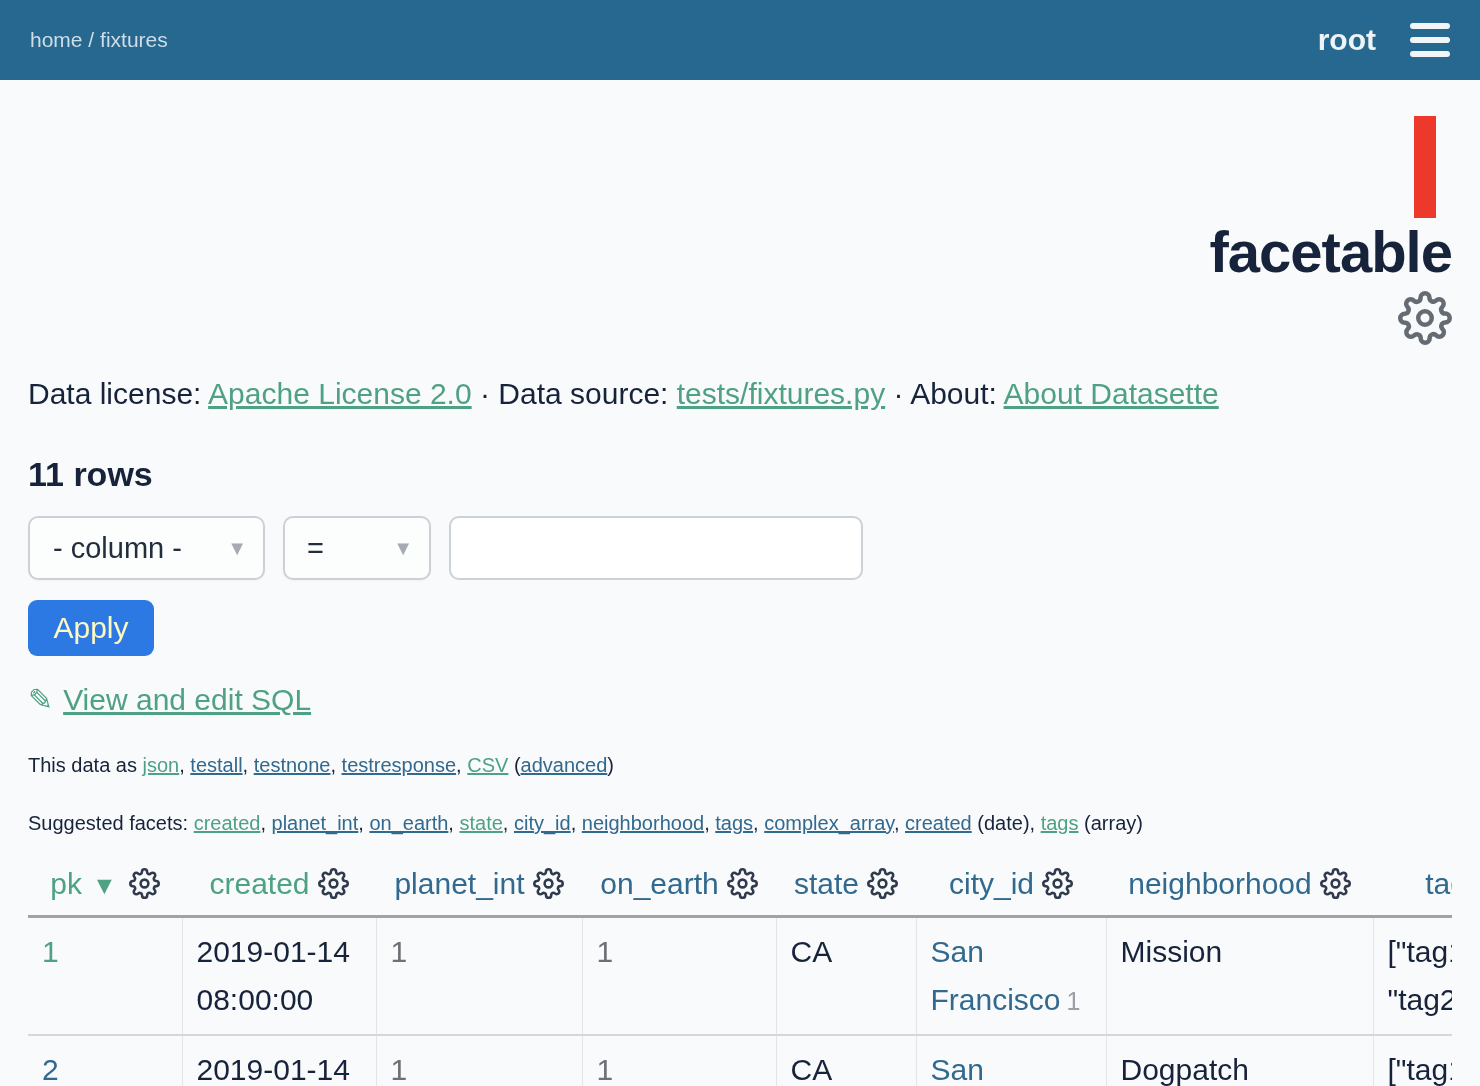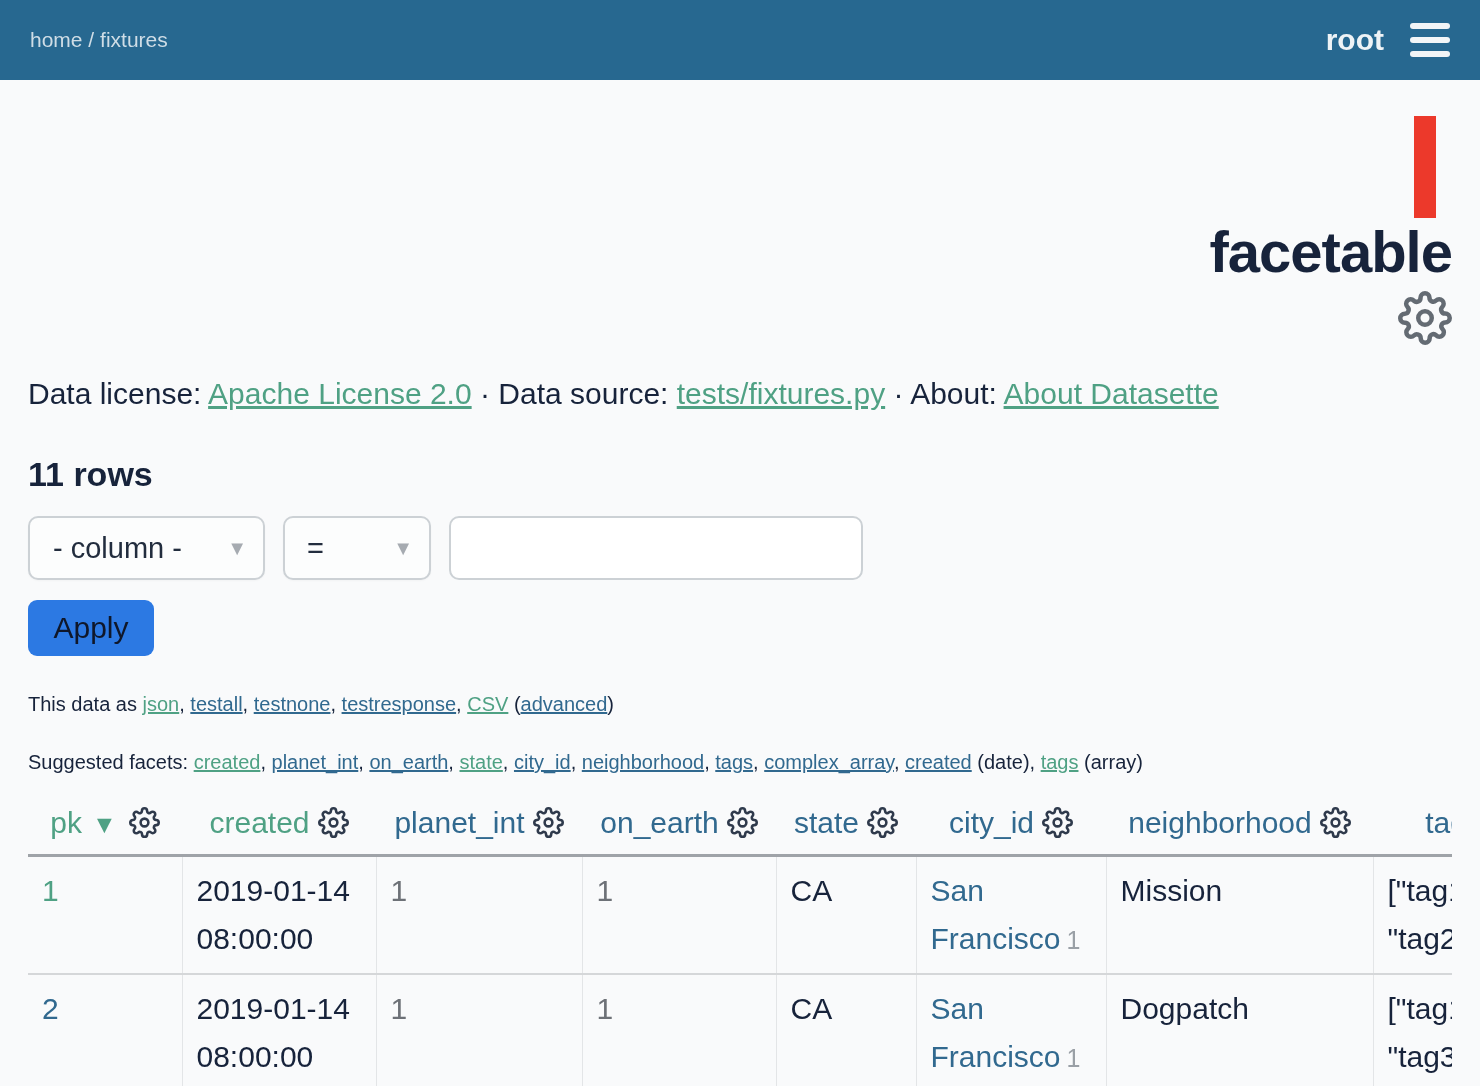--- a/index.html
+++ b/index.html
@@ -12,21 +12,21 @@
   a { text-decoration: none; cursor: pointer; }
 
   
   .topbar {
     height: 80px; background: #276890;
     display: flex; align-items: center; justify-content: space-between;
     padding: 0 30px;
   }
   .breadcrumb { font-size: 21px; color: #cfdde6; }
   .breadcrumb a { color: #cfdde6; }
-  .topbar-right { display: flex; align-items: center; gap: 26px; }
+  .topbar-right { display: flex; align-items: center; gap: 34px; }
   .topbar-user { font-size: 30px; font-weight: bold; color: #eef3f6; }
   .hamburger { display: flex; flex-direction: column; gap: 8px; cursor: pointer; }
   .hamburger span { display: block; width: 40px; height: 6px; background: #f2f5f7; border-radius: 3px; }
 
   
   .page { padding: 0 28px; }
 
   .title-row { margin-top: 36px; display: flex; align-items: flex-end; flex-direction: column; }
   .accent-bar { width: 22px; height: 102px; background: #ec392b; margin-right: 16px; flex: none; }
   h1 { font-size: 58px; font-weight: bold; color: #17233b; letter-spacing: -1px; }
@@ -49,21 +49,21 @@
   .select .arrow { position: absolute; right: 16px; top: 50%; transform: translateY(-50%); color: #a6abb1; font-size: 20px; }
   .select-column { width: 237px; padding-left: 23px; }
   .select-op { width: 148px; }
   .filter-input {
     width: 414px; height: 64px; border: 2px solid #ccd1d5; border-radius: 10px;
     background: #ffffff; font-size: 29px; padding: 0 18px; outline: none;
     font-family: "Liberation Sans", "DejaVu Sans", sans-serif;
   }
   .apply-btn {
     margin-top: 20px; width: 126px; height: 56px; border: none; border-radius: 9px;
-    background: #2c79e3; color: #0f172a; font-size: 30px; cursor: pointer;
+    background: #2c79e3; color: #fef9c3; font-size: 30px; cursor: pointer;
     font-family: "Liberation Sans", "DejaVu Sans", sans-serif;
   }
 
   .sql-row { margin-top: 26px; font-size: 30px; }
   .pencil { color: #4fa184; margin-right: 10px; font-size: 30px; }
 
   .data-as { margin-top: 32px; font-size: 20px; line-height: 1.6; }
   .facets  { margin-top: 26px; font-size: 20px; line-height: 1.6; max-width: 1424px; }
 
   
@@ -129,20 +129,23 @@
     </div>
     <div class="select select-op">
       <span>=</span>
       <span class="arrow">▼</span>
     </div>
     <input class="filter-input" type="text" value="" style="">
   </div>
 
   <button class="apply-btn">Apply</button>
 
+  <p class="sql-row">
+    <span class="pencil">✎</span><a class="green u">View and edit SQL</a>
+  </p>
 
   
   <p class="data-as">
     <span>This data as </span><a class="green u">json</a><span>, </span><a class="blue u">testall</a><span>, </span><a class="blue u">testnone</a><span>, </span><a class="blue u">testresponse</a><span>, </span><a class="green u">CSV</a><span> (</span><a class="blue u">advanced</a><span>)</span>
   </p>
 
   
   <p class="facets">
     <span>Suggested facets: </span><a class="green u">created</a><span>, </span><a class="blue u">planet_int</a><span>, </span><a class="blue u">on_earth</a><span>, </span><a class="green u">state</a><span>, </span><a class="blue u">city_id</a><span>, </span><a class="blue u">neighborhood</a><span>, </span><a class="blue u">tags</a><span>, </span><a class="blue u">complex_array</a><span>, </span><a class="blue u">created</a><span> (date), </span><a class="green u">tags</a><span> (array)</span>
   </p>

